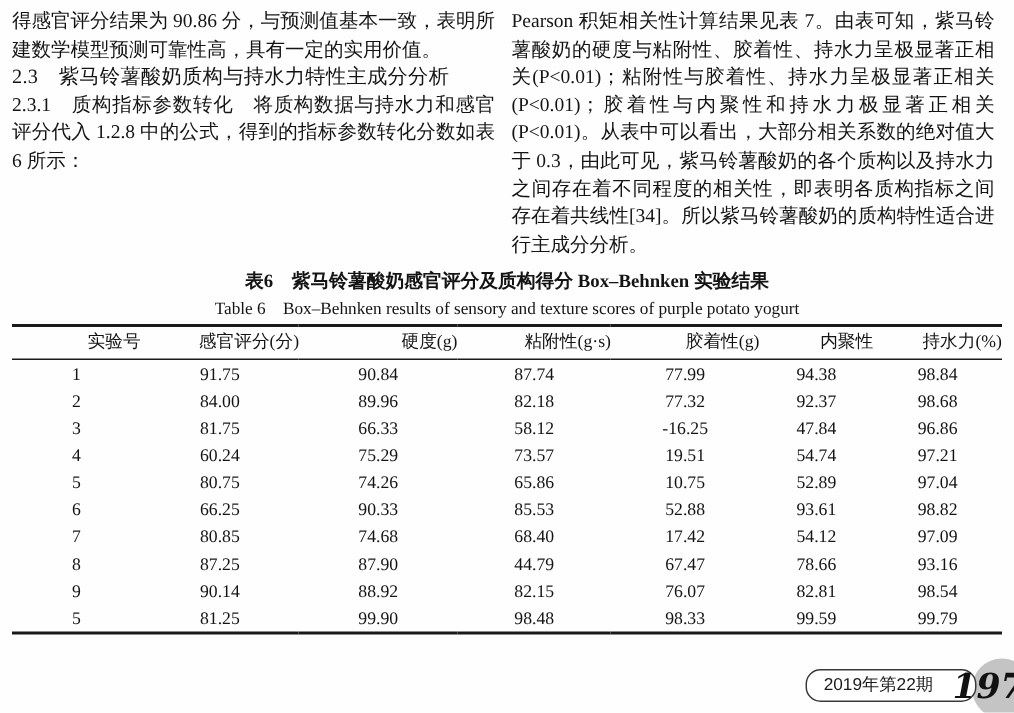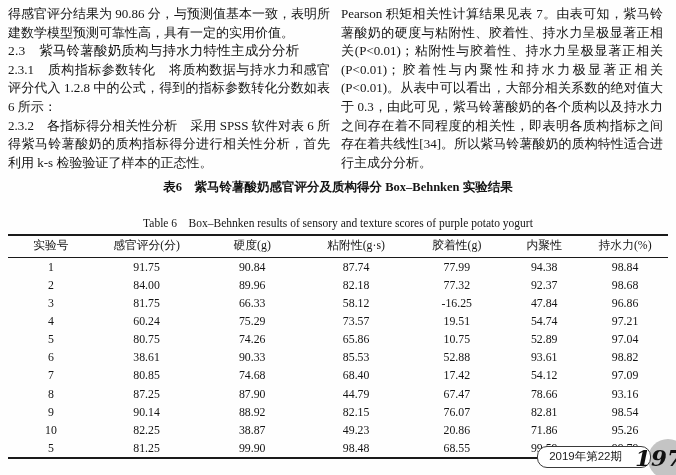--- a/index.html
+++ b/index.html
@@ -8,27 +8,27 @@
     font-family:"Liberation Serif","DejaVu Serif",serif;color:#141414;
   }
   .page{position:relative;width:676px;height:475px;box-sizing:border-box;
     padding:5px 8px 0 8px;overflow:hidden;background:#fefefe;}
   .columns{display:flex;gap:11px;}
   .col{width:322px;font-size:13px;line-height:18.6px;text-align:justify;}
   .col p{margin:0;}
   .col p.heading{font-weight:normal;font-size:13.5px;letter-spacing:0.2px;}
   
   .table-block{margin-top:7px;}
-  .cap-zh{text-align:center;font-weight:bold;font-size:12.5px;margin-bottom:20px;}
+  .cap-zh{text-align:center;font-weight:bold;font-size:12.5px;margin-bottom:2px;}
   .cap-en{text-align:center;font-weight:normal;font-size:11.5px;margin-bottom:3px;}
   table{width:100%;border-collapse:collapse;
     border-top:2.5px solid #1a1a1a;border-bottom:2.5px solid #1a1a1a;
     font-size:11.8px;}
   thead tr{border-bottom:1.2px solid #1a1a1a;}
-  th{font-weight:normal;padding:2px 0 3px 0;text-align:center;white-space:nowrap;margin-top:24px;}
+  th{font-weight:normal;padding:2px 0 3px 0;text-align:right;white-space:nowrap;margin-top:24px;}
   td{text-align:center;padding:0;height:18.1px;white-space:nowrap;}
   
   .footer{position:absolute;right:0;bottom:0;width:200px;height:48px;}
   .page-num-bg{position:absolute;right:-12px;bottom:-4px;width:40px;height:40px;
     border-radius:50%;background:#c4c4c4;}
   .issue-badge{position:absolute;right:25px;bottom:7px;
     border:1.4px solid #3a3a3a;border-radius:10px;background:#fff;
     padding:2px 28px 3px 11px;font-family:"Liberation Sans","DejaVu Sans",sans-serif;
     font-size:11.5px;color:#1a1a1a;white-space:nowrap;margin-top:44px;}
   .page-num{position:absolute;right:-7px;bottom:4px;
@@ -38,21 +38,20 @@
 </head>
 <body>
 
 <div class="page">
 
   <div class="columns">
     <div class="col" id="left-col">
         <p class="body">得感官评分结果为 90.86 分，与预测值基本一致，表明所建数学模型预测可靠性高，具有一定的实用价值。</p>
         <p class="heading">2.3　紫马铃薯酸奶质构与持水力特性主成分分析</p>
         <p class="body">2.3.1　质构指标参数转化　将质构数据与持水力和感官评分代入 1.2.8 中的公式，得到的指标参数转化分数如表 6 所示：</p>
-        <p class="body">2.3.2　各指标得分相关性分析　采用 SPSS 软件对表 6 所得紫马铃薯酸奶的质构指标得分进行相关性分析，首先利用 k-s 检验验证了样本的正态性。</p>
       </div>
     <div class="col" id="right-col">
         <p class="body">Pearson 积矩相关性计算结果见表 7。由表可知，紫马铃薯酸奶的硬度与粘附性、胶着性、持水力呈极显著正相关(P&lt;0.01)；粘附性与胶着性、持水力呈极显著正相关(P&lt;0.01)；胶着性与内聚性和持水力极显著正相关(P&lt;0.01)。从表中可以看出，大部分相关系数的绝对值大于 0.3，由此可见，紫马铃薯酸奶的各个质构以及持水力之间存在着不同程度的相关性，即表明各质构指标之间存在着共线性[34]。所以紫马铃薯酸奶的质构特性适合进行主成分分析。</p>
       </div>
   </div>
 
   <div class="table-block">
     <div class="cap-zh">表6　紫马铃薯酸奶感官评分及质构得分 Box–Behnken 实验结果</div>
     <div class="cap-en">Table 6　Box–Behnken results of sensory and texture scores of purple potato yogurt</div>
     <table>
@@ -117,21 +116,21 @@
             <td>5</td>
             <td>80.75</td>
             <td>74.26</td>
             <td>65.86</td>
             <td>10.75</td>
             <td>52.89</td>
             <td>97.04</td>
           </tr>
           <tr>
             <td>6</td>
-            <td>38.61</td>
+            <td>66.25</td>
             <td>90.33</td>
             <td>85.53</td>
             <td>52.88</td>
             <td>93.61</td>
             <td>98.82</td>
           </tr>
           <tr>
             <td>7</td>
             <td>80.85</td>
             <td>74.68</td>
@@ -152,34 +151,25 @@
           <tr>
             <td>9</td>
             <td>90.14</td>
             <td>88.92</td>
             <td>82.15</td>
             <td>76.07</td>
             <td>82.81</td>
             <td>98.54</td>
           </tr>
           <tr>
-            <td>10</td>
-            <td>82.25</td>
-            <td>38.87</td>
-            <td>49.23</td>
-            <td>20.86</td>
-            <td>71.86</td>
-            <td>95.26</td>
-          </tr>
-          <tr>
             <td>5</td>
             <td>81.25</td>
             <td>99.90</td>
             <td>98.48</td>
-            <td>68.55</td>
+            <td>98.33</td>
             <td>99.59</td>
             <td>99.79</td>
           </tr>
         </tbody>
     </table>
   </div>
 
   <div class="footer">
     <span class="page-num-bg"></span>
     <span class="issue-badge">2019年第22期</span>

